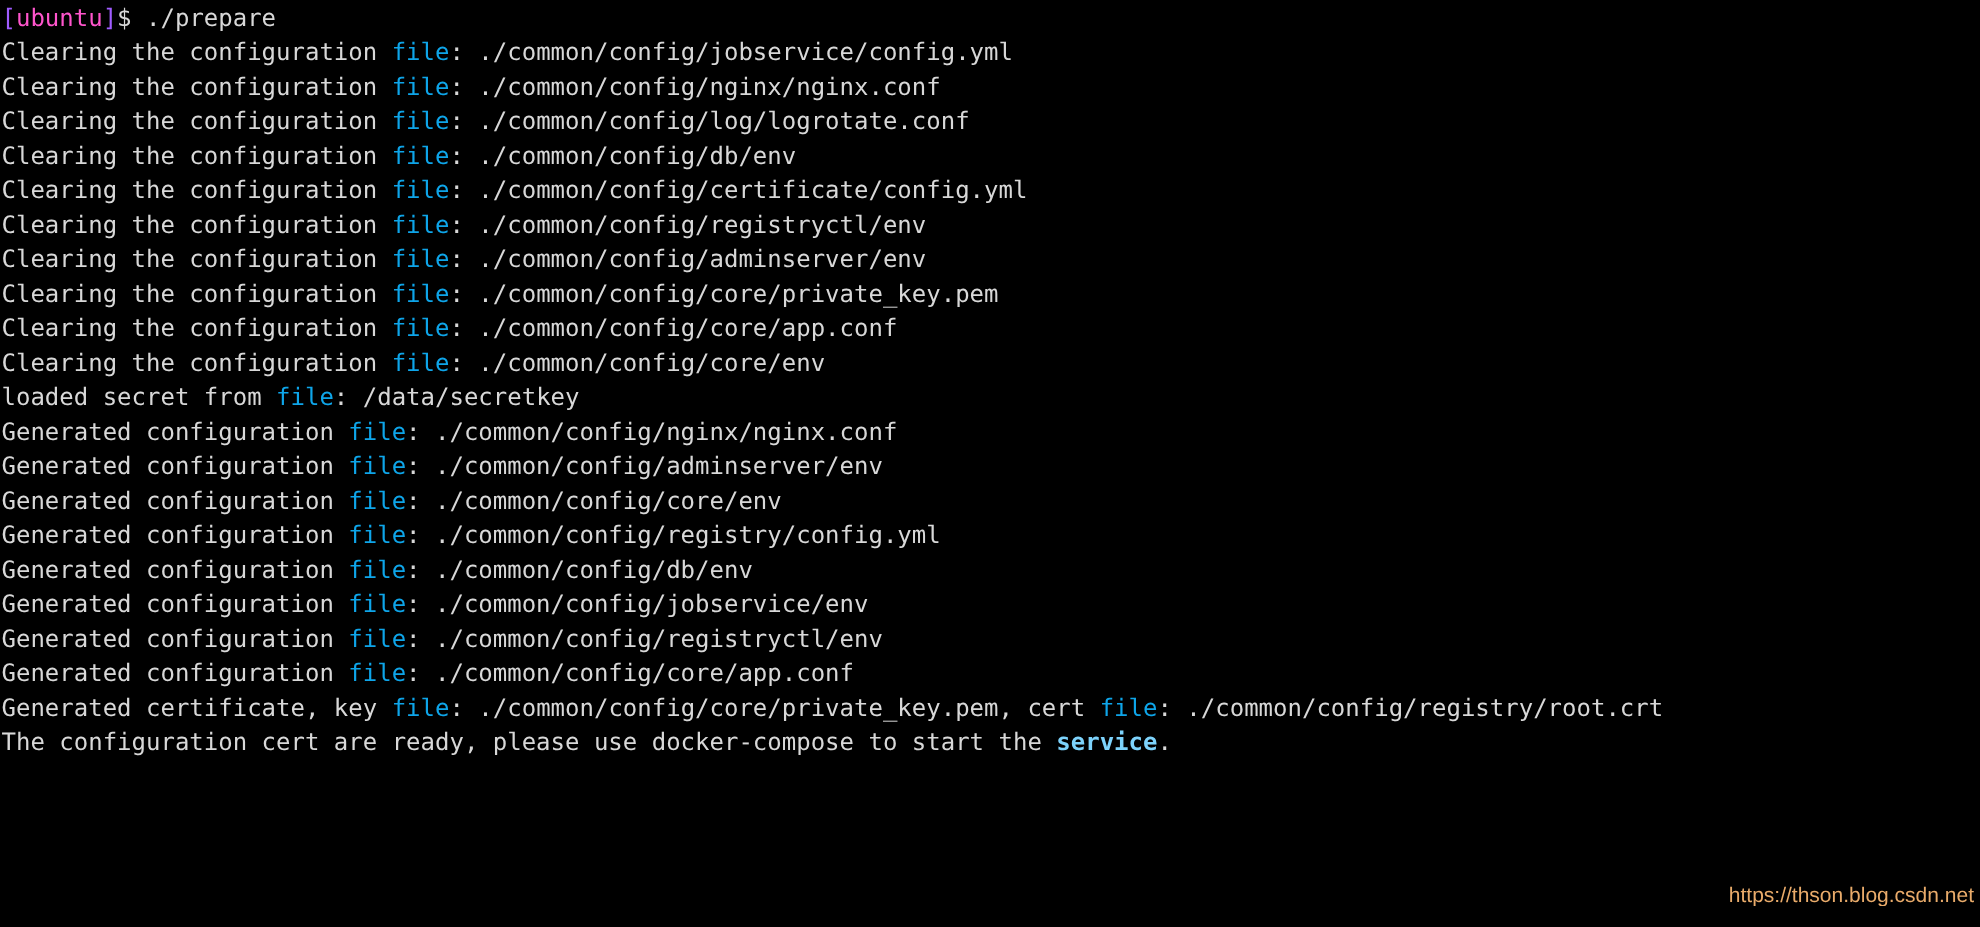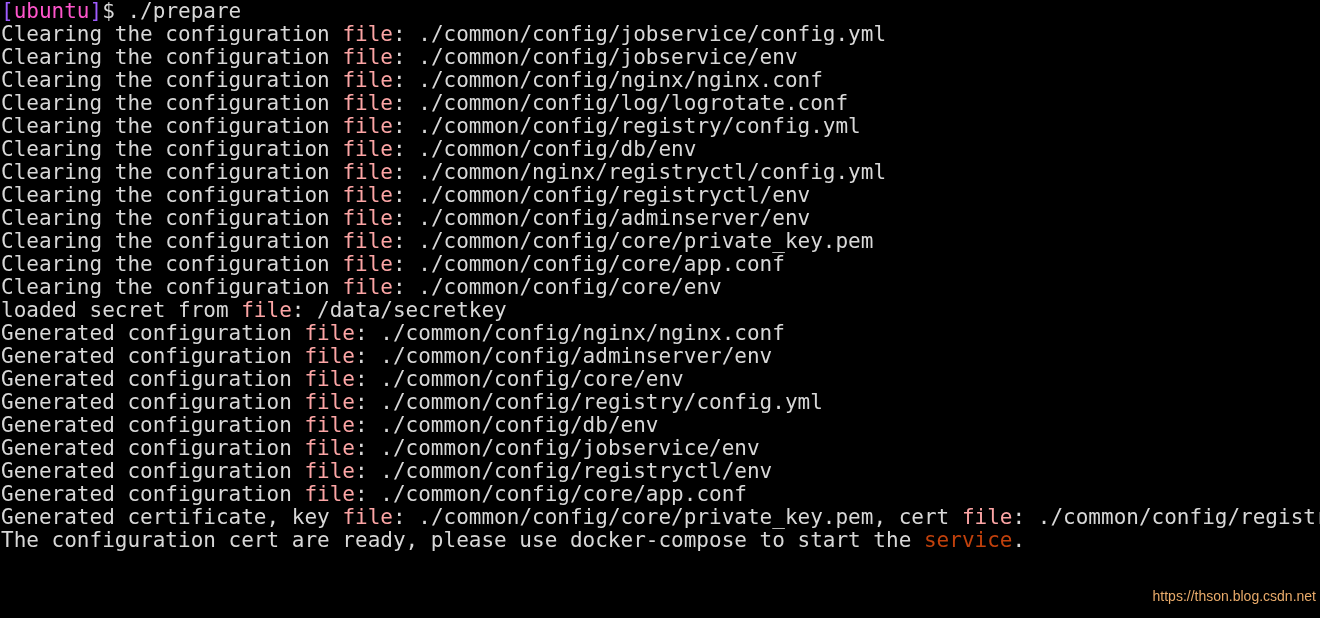--- a/index.html
+++ b/index.html
@@ -16,32 +16,32 @@
   #terminal {
     position: relative;
     width: 1320px;
     height: 618px;
     background: #000000;
     padding: 0;
     box-sizing: border-box;
   }
   .line {
     font-family: "DejaVu Sans Mono", monospace;
-    font-size: 21px;
+    font-size: 16px;
     line-height: 23px;
     height: 23px;
     white-space: pre;
     color: #d6d6d6;
     letter-spacing: 0px;
     padding-left: 1px;
   }
   .seg { white-space: pre; }
   .c-white   { color: #d8d8d8; }
-  .c-cyan    { color: #fca5a5; }
-  .c-green   { color: #c2410c; }
+  .c-cyan    { color: #0ea5e9; }
+  .c-green   { color: #7dd3fc; font-weight: bold; }
   .c-magenta { color: #ff55cc; }
   .c-violet  { color: #a05cff; }
   .watermark {
     position: absolute;
     right: 4px;
     bottom: 14px;
     font-family: "Liberation Sans", sans-serif;
     font-size: 14px;
     color: #fdba74;
     opacity: 0.92;
@@ -50,26 +50,24 @@
     pointer-events: none;
   }
 </style>
 </head>
 <body>
 
 <div id="terminal">
   <div id="lines-container">
       <div class="line"><span class="seg c-violet">[</span><span class="seg c-magenta">ubuntu</span><span class="seg c-violet">]</span><span class="seg c-white">$</span><span class="seg c-white"> ./prepare</span></div>
       <div class="line"><span class="seg c-white">Clearing the configuration </span><span class="seg c-cyan">file</span><span class="seg c-white">: ./common/config/jobservice/config.yml</span></div>
-      <div class="line"><span class="seg c-white">Clearing the configuration </span><span class="seg c-cyan">file</span><span class="seg c-white">: ./common/config/jobservice/env</span></div>
       <div class="line"><span class="seg c-white">Clearing the configuration </span><span class="seg c-cyan">file</span><span class="seg c-white">: ./common/config/nginx/nginx.conf</span></div>
       <div class="line"><span class="seg c-white">Clearing the configuration </span><span class="seg c-cyan">file</span><span class="seg c-white">: ./common/config/log/logrotate.conf</span></div>
-      <div class="line"><span class="seg c-white">Clearing the configuration </span><span class="seg c-cyan">file</span><span class="seg c-white">: ./common/config/registry/config.yml</span></div>
       <div class="line"><span class="seg c-white">Clearing the configuration </span><span class="seg c-cyan">file</span><span class="seg c-white">: ./common/config/db/env</span></div>
-      <div class="line"><span class="seg c-white">Clearing the configuration </span><span class="seg c-cyan">file</span><span class="seg c-white">: ./common/nginx/registryctl/config.yml</span></div>
+      <div class="line"><span class="seg c-white">Clearing the configuration </span><span class="seg c-cyan">file</span><span class="seg c-white">: ./common/config/certificate/config.yml</span></div>
       <div class="line"><span class="seg c-white">Clearing the configuration </span><span class="seg c-cyan">file</span><span class="seg c-white">: ./common/config/registryctl/env</span></div>
       <div class="line"><span class="seg c-white">Clearing the configuration </span><span class="seg c-cyan">file</span><span class="seg c-white">: ./common/config/adminserver/env</span></div>
       <div class="line"><span class="seg c-white">Clearing the configuration </span><span class="seg c-cyan">file</span><span class="seg c-white">: ./common/config/core/private_key.pem</span></div>
       <div class="line"><span class="seg c-white">Clearing the configuration </span><span class="seg c-cyan">file</span><span class="seg c-white">: ./common/config/core/app.conf</span></div>
       <div class="line"><span class="seg c-white">Clearing the configuration </span><span class="seg c-cyan">file</span><span class="seg c-white">: ./common/config/core/env</span></div>
       <div class="line"><span class="seg c-white">loaded secret from </span><span class="seg c-cyan">file</span><span class="seg c-white">: /data/secretkey</span></div>
       <div class="line"><span class="seg c-white">Generated configuration </span><span class="seg c-cyan">file</span><span class="seg c-white">: ./common/config/nginx/nginx.conf</span></div>
       <div class="line"><span class="seg c-white">Generated configuration </span><span class="seg c-cyan">file</span><span class="seg c-white">: ./common/config/adminserver/env</span></div>
       <div class="line"><span class="seg c-white">Generated configuration </span><span class="seg c-cyan">file</span><span class="seg c-white">: ./common/config/core/env</span></div>
       <div class="line"><span class="seg c-white">Generated configuration </span><span class="seg c-cyan">file</span><span class="seg c-white">: ./common/config/registry/config.yml</span></div>

